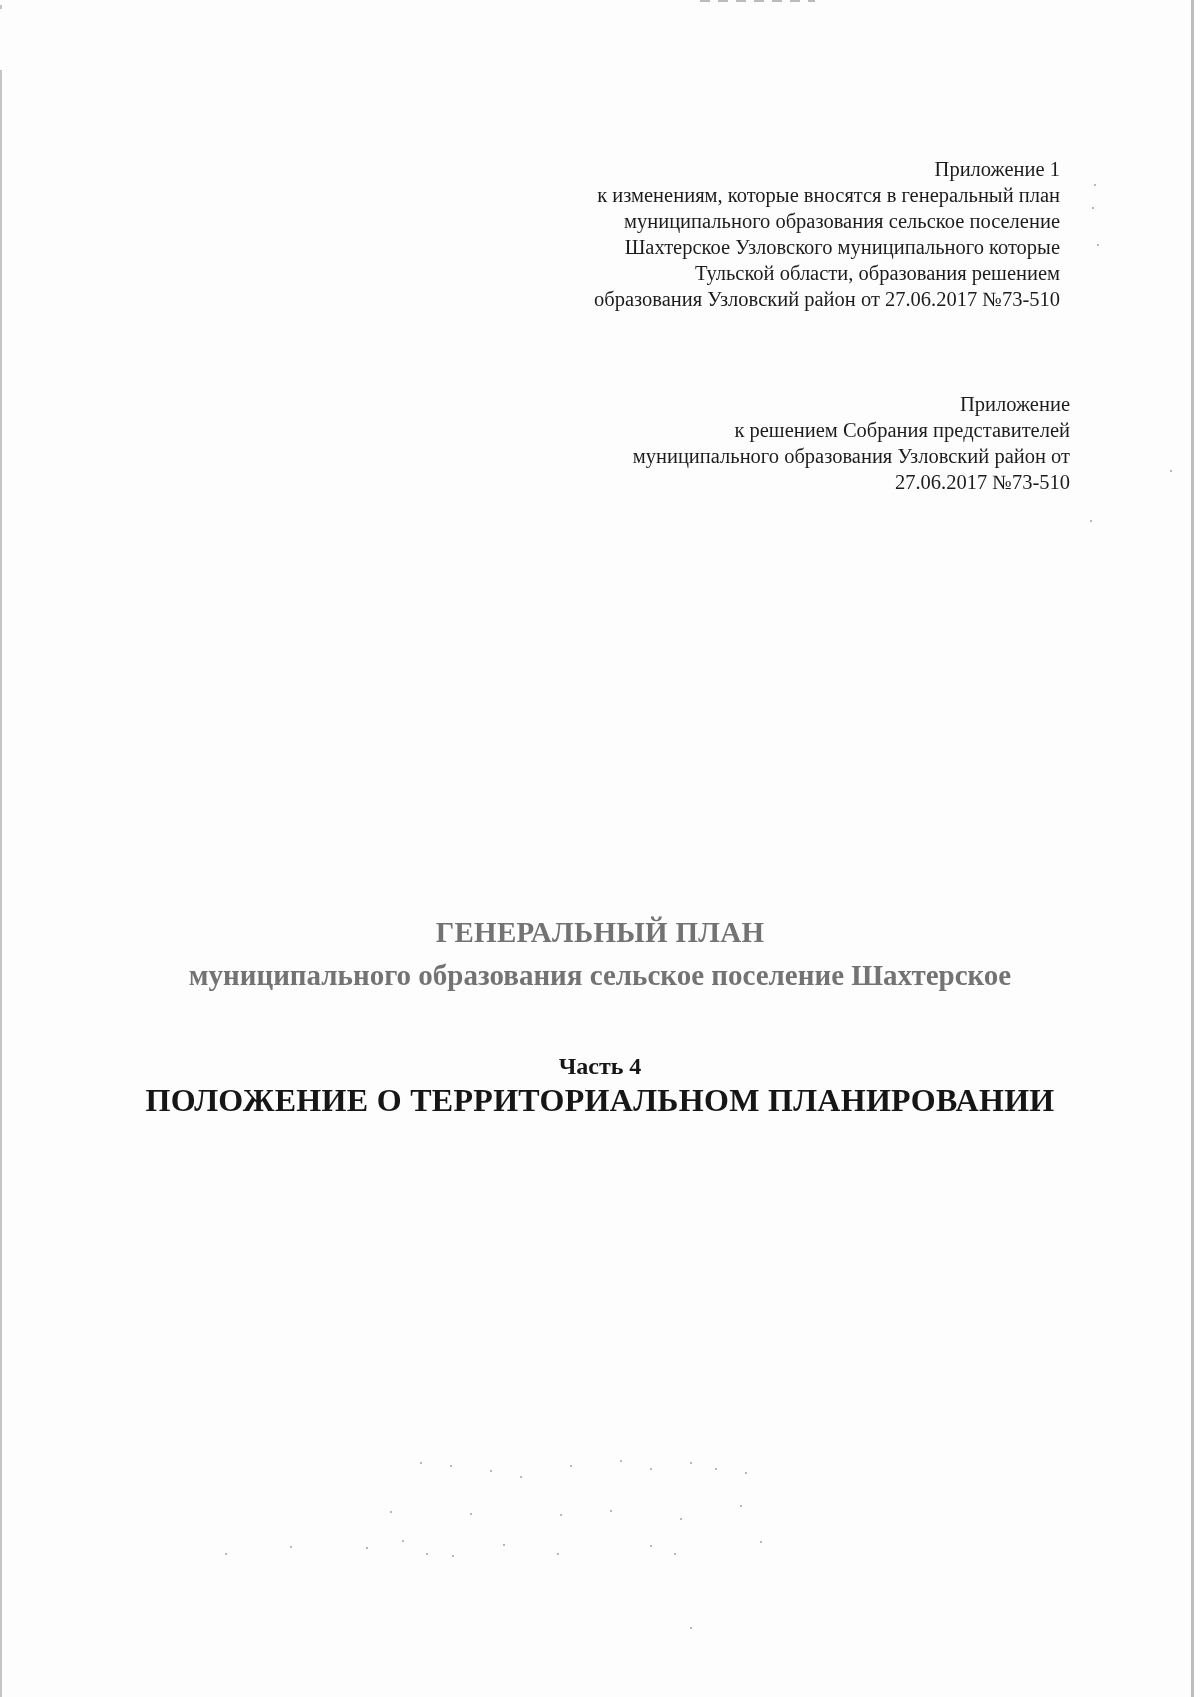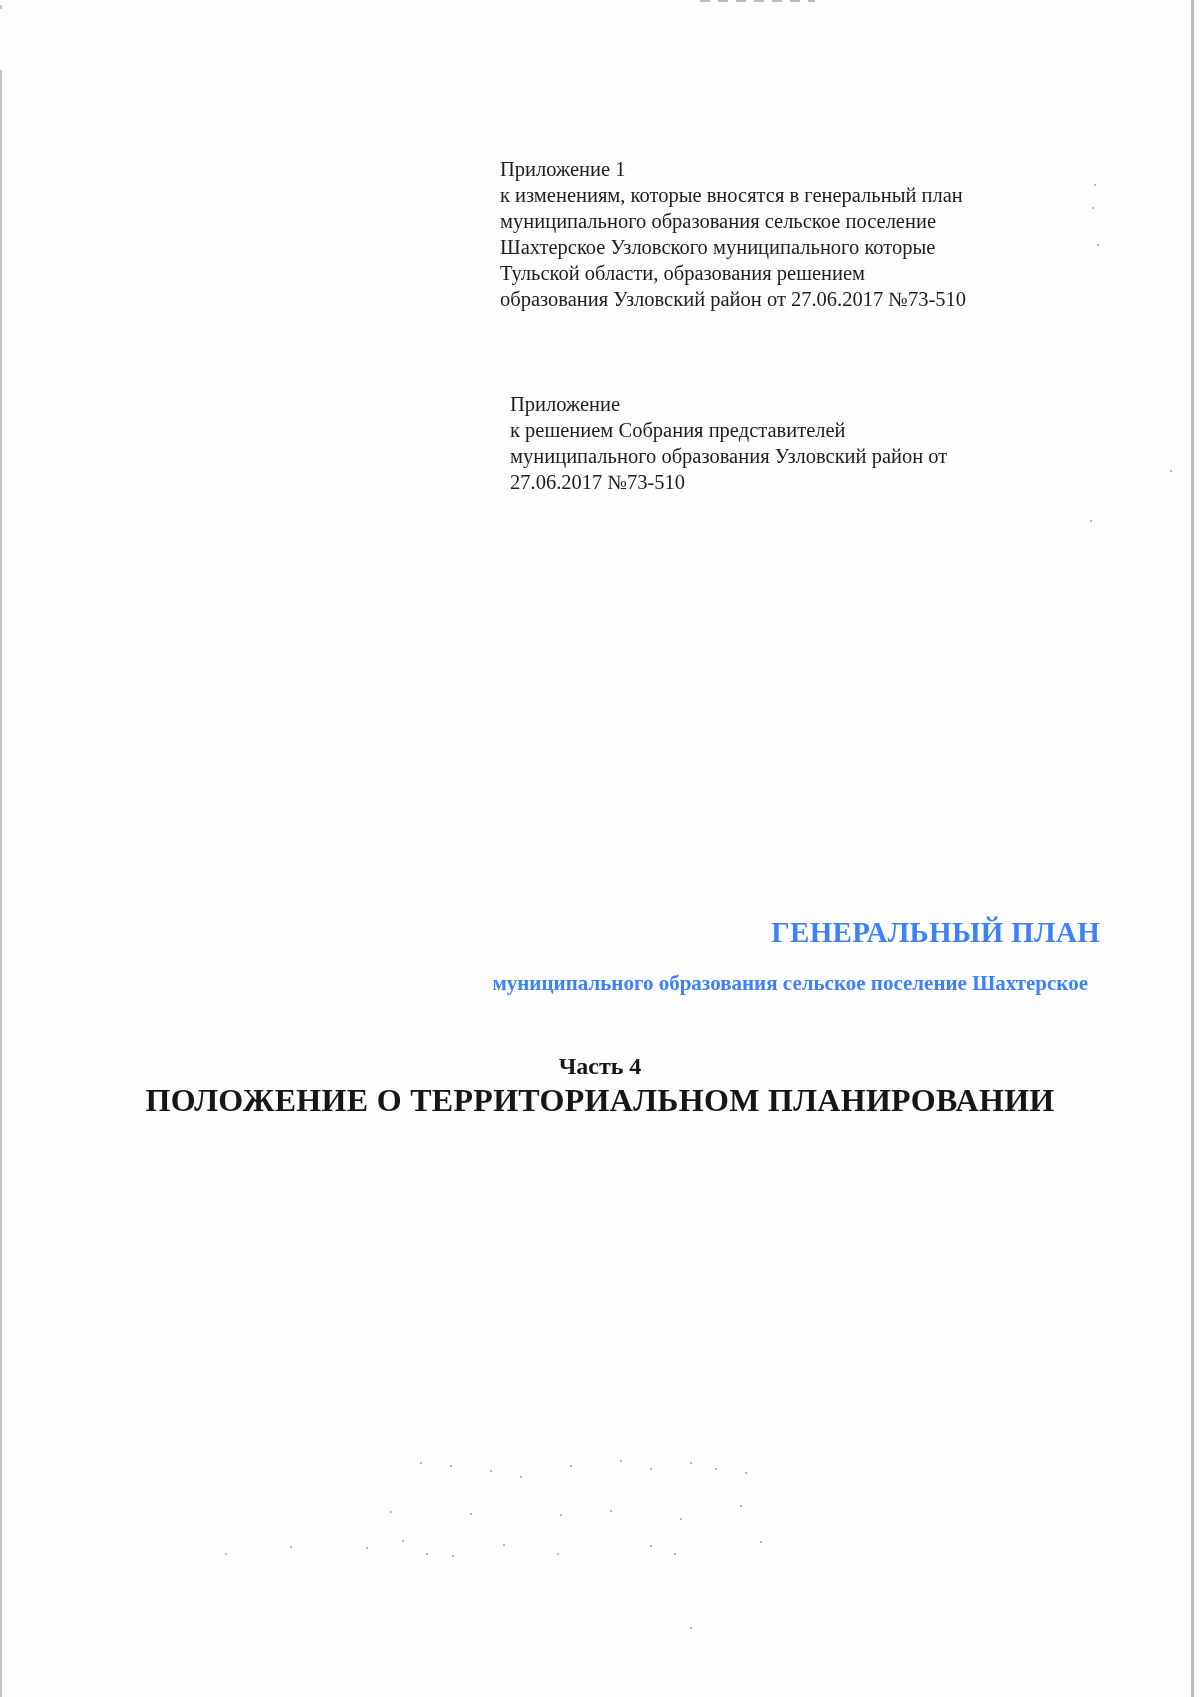--- a/index.html
+++ b/index.html
@@ -50,21 +50,21 @@
       left: 700px;
       top: 0;
       width: 115px;
       height: 2px;
       background: repeating-linear-gradient(90deg, #bbb 0 10px, transparent 10px 18px);
     }
 
     
     .appendix {
       position: absolute;
-      text-align: left;
+      text-align: right;
       font-size: 20.5px;
       line-height: 26px;
       color: #1c1c1c;
     }
     .appendix-1 {
       left: 500px;
       top: 156px;
       width: 560px;
     }
     .appendix-2 {
@@ -76,34 +76,34 @@
       margin: 0;
       white-space: nowrap;
     }
 
     
     .title-block {
       position: absolute;
       left: 100px;
       top: 912px;
       width: 1000px;
-      text-align: right;
+      text-align: center;
       font-weight: bold;
-      color: #3b82f6;
+      color: #737373;
     }
     .title-main {
       font-size: 29px;
       line-height: 40px;
       margin: 0;
       letter-spacing: 0.3px;
     }
     .title-sub {
-      font-size: 21px;
+      font-size: 29px;
       line-height: 38px;
-      margin: 12px;
+      margin: 4px;
     }
     .part-block {
       position: absolute;
       left: 100px;
       top: 1050px;
       width: 1000px;
       text-align: center;
       font-weight: bold;
       color: #161616;
     }

